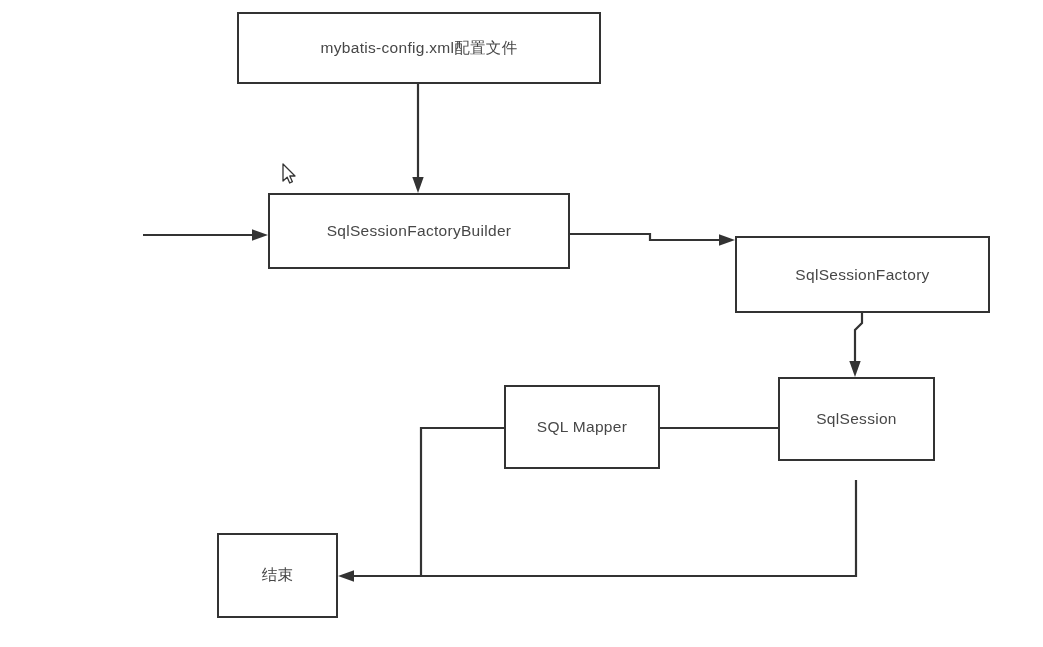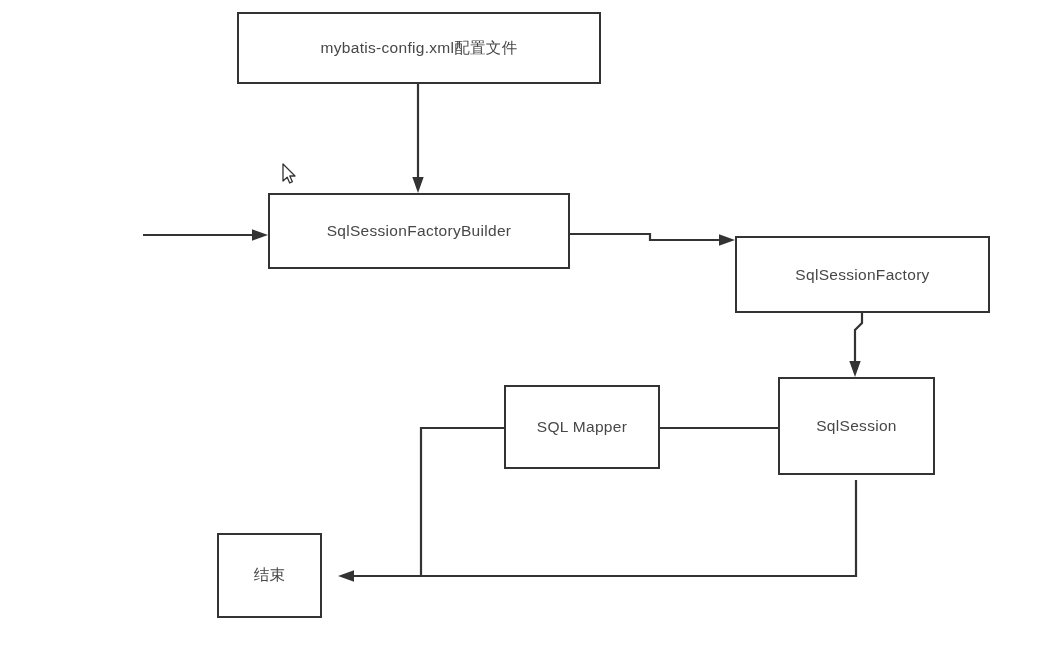--- a/index.html
+++ b/index.html
@@ -33,23 +33,23 @@
     justify-content: center;
     text-align: center;
     font-size: 15.5px;
     letter-spacing: 0.3px;
     color: #474747;
   }
   .node-config  { left: 237px; top: 12px;  width: 364px; height: 72px; }
   .node-start   { left: 22px;  top: 193px; width: 121px; height: 85px; }
   .node-builder { left: 268px; top: 193px; width: 302px; height: 76px; }
   .node-factory { left: 735px; top: 201px; width: 255px; height: 77px; margin-top: 35px; }
-  .node-session { left: 778px; top: 377px; width: 157px; height: 98px; }
+  .node-session { left: 778px; top: 377px; width: 157px; height: 84px; }
   .node-mapper  { left: 504px; top: 385px; width: 156px; height: 84px; }
-  .node-end     { left: 217px; top: 533px; width: 105px; height: 85px; }
+  .node-end     { left: 217px; top: 533px; width: 121px; height: 85px; }
 </style>
 </head>
 <body>
 
 <div class="canvas">
 
   <svg class="edges" viewBox="0 0 1043 647" xmlns="http://www.w3.org/2000/svg">
     <g stroke="#333333" stroke-width="2.2" fill="none">
 
       <path d="M418,84 L418,178"></path>

